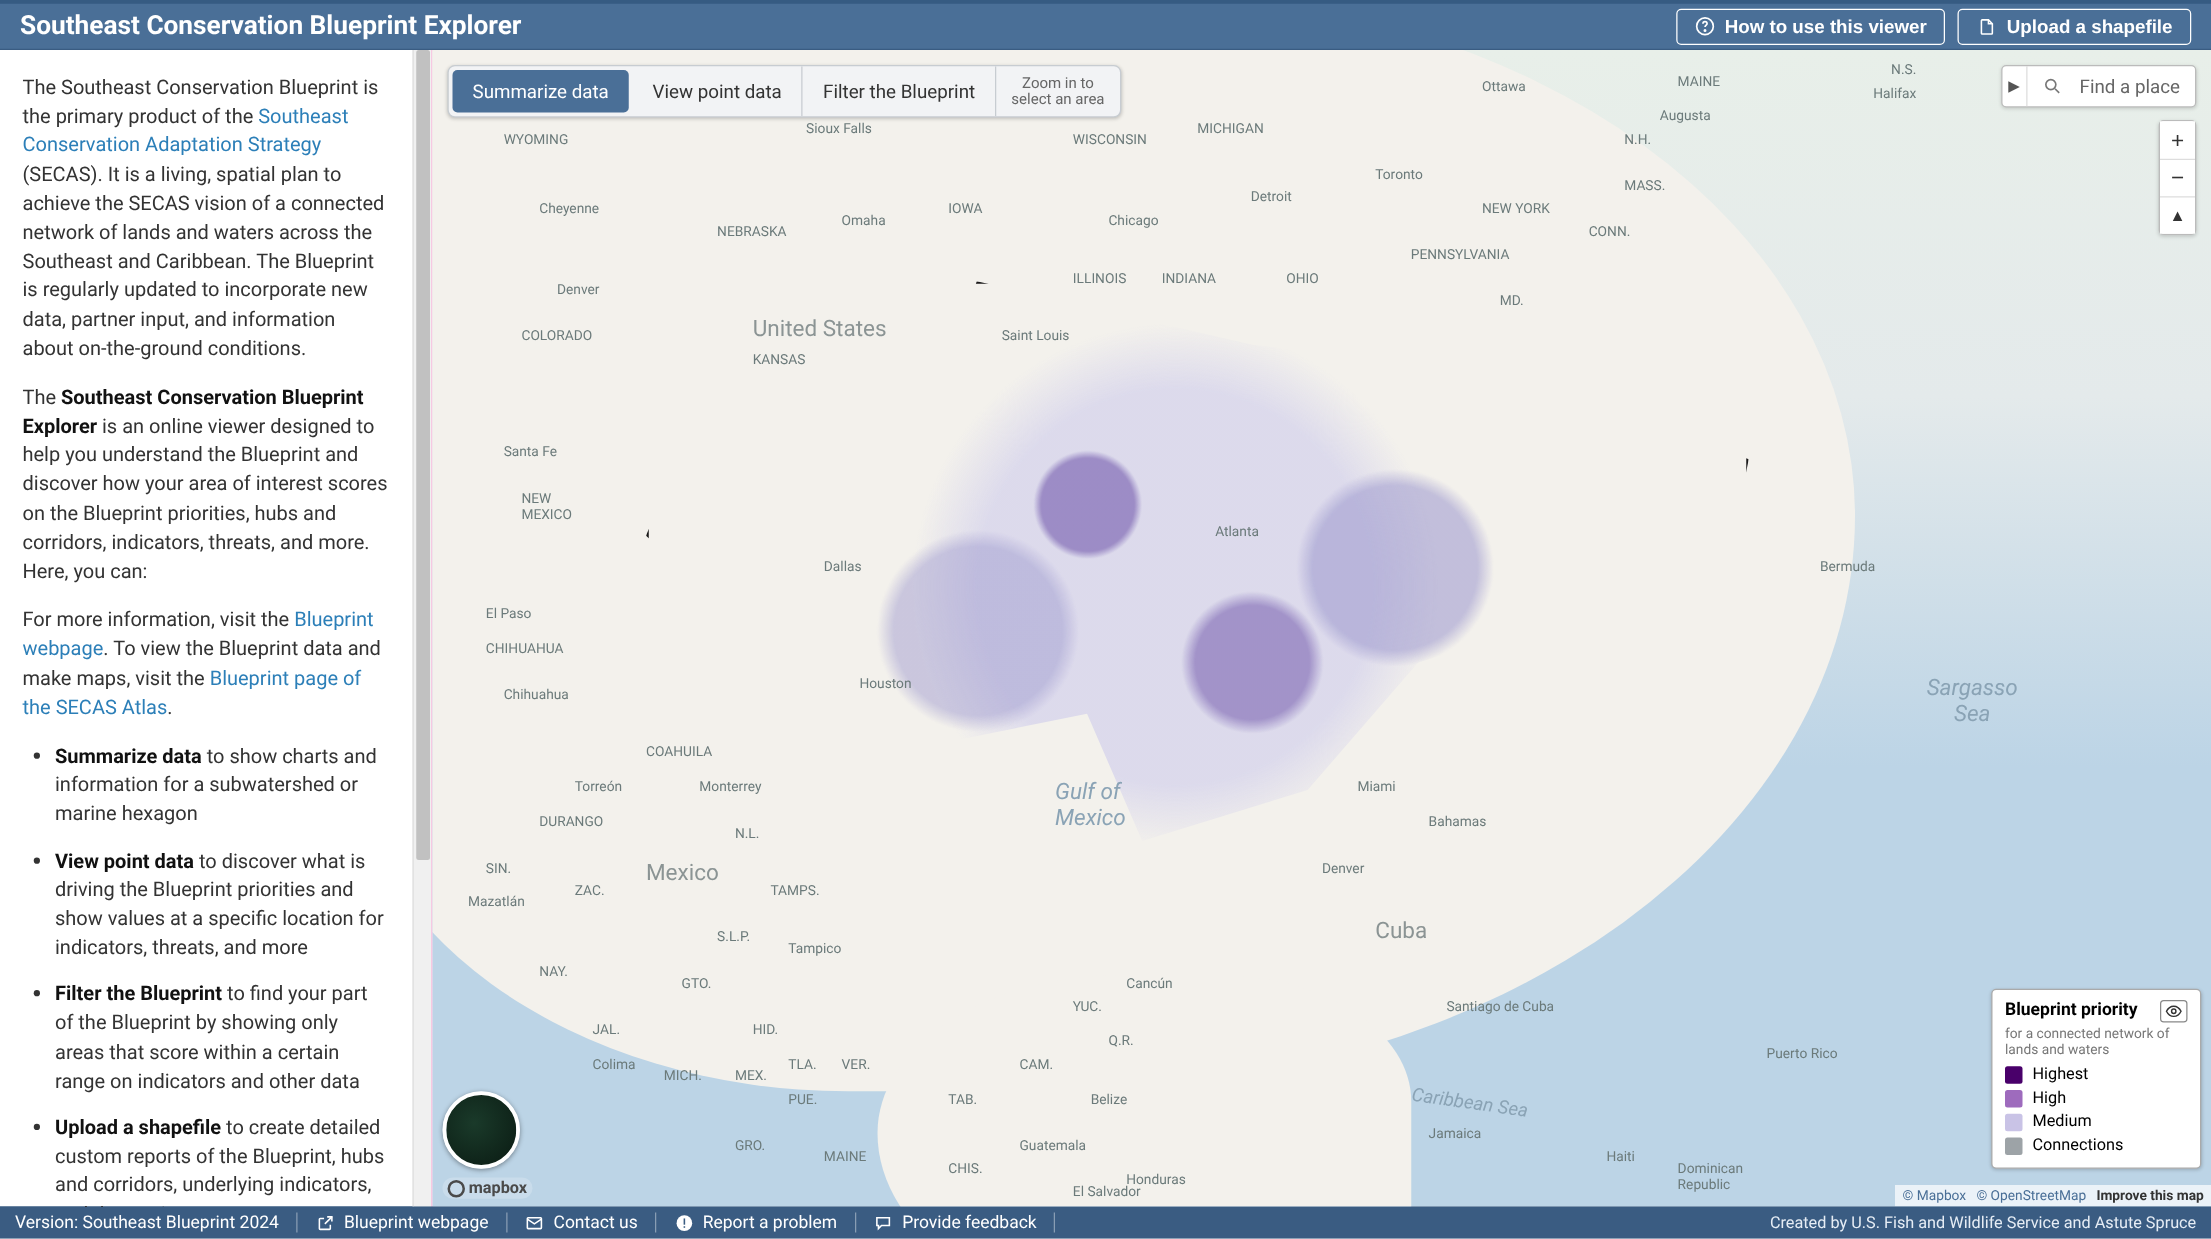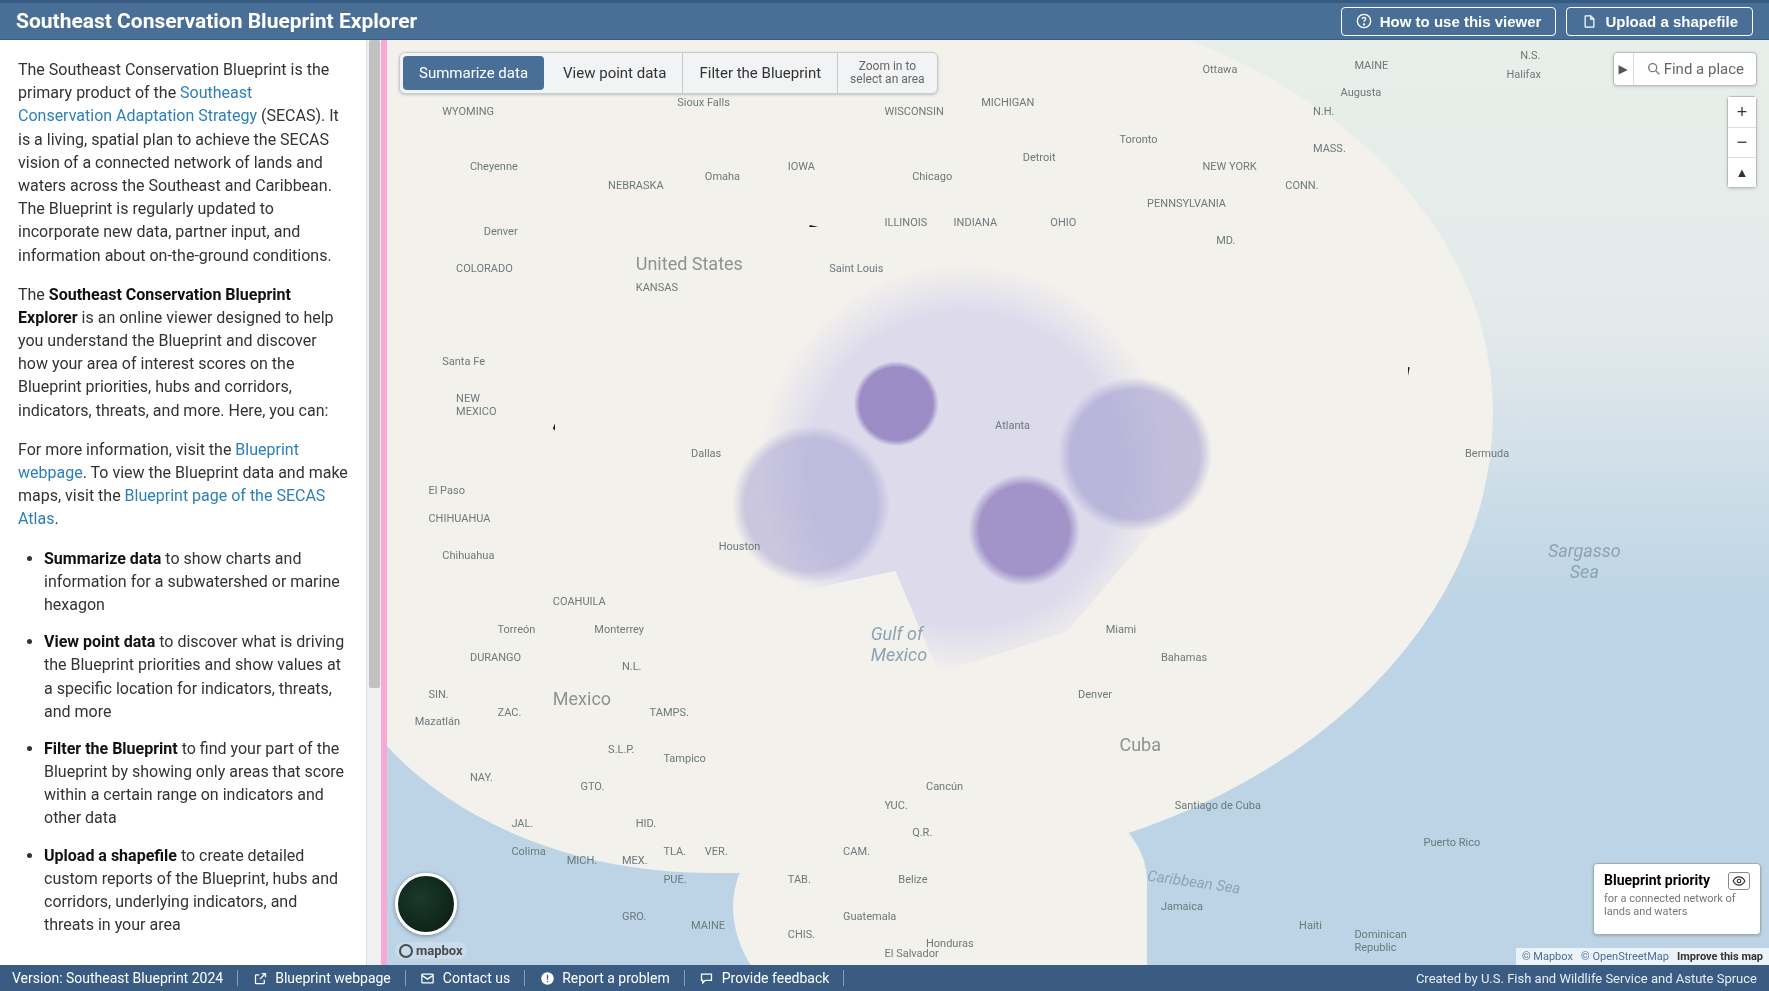--- a/index.html
+++ b/index.html
@@ -9,21 +9,21 @@
 
 
 .header{height:40px;background:#4a6f97;border-top:3px solid #365b82;color:#fff;display:flex;align-items:center;padding:0 16px;flex-shrink:0;border-bottom:1px solid #3a5c82;}
 .header .title{font-size:21px;font-weight:700;flex:1;}
 .header .hbtn{display:inline-flex;align-items:center;gap:8px;border:1px solid #fff;border-radius:4px;padding:5px 14px;margin-left:10px;color:#fff;font-size:15px;font-weight:700;cursor:pointer;background:transparent;}
 
 
 .body{flex:1;display:flex;min-height:0;}
 
 
-.sidebar{width:387px;flex-shrink:0;display:flex;position:relative;border-right:6px solid #f9a8d4;}
+.sidebar{width:346px;flex-shrink:0;display:flex;position:relative;border-right:1px solid #f9a8d4;}
 .sidebar-content{flex:1;overflow-y:auto;padding:18px 18px 40px 18px;font-size:16px;line-height:1.45;color:#333;}
 .sidebar-content p{margin-bottom:16px;}
 .sidebar-content ul{list-style:disc;padding-left:26px;margin-bottom:16px;}
 .sidebar-content li{margin-bottom:14px;}
 .sidebar-content b{font-weight:700;color:#111;}
 
 
 .sidebar-scroll{width:15px;background:#f0f0f0;border-left:1px solid #ddd;position:relative;}
 .sidebar-thumb{position:absolute;top:0;left:2px;width:11px;height:70%;background:#c1c1c1;border-radius:2px;}
 
@@ -55,21 +55,21 @@
 
 .map-toolbar{position:absolute;top:12px;left:12px;display:flex;align-items:stretch;background:#f2f3f5;border:1px solid #c7ccd1;border-radius:6px;overflow:hidden;box-shadow:0 1px 3px rgba(0,0,0,.2);}
 .map-toolbar .seg{padding:8px 16px;font-size:15px;color:#333;cursor:pointer;border-right:1px solid #c7ccd1;display:flex;align-items:center;}
 .map-toolbar .seg:last-child{border-right:none;}
 .map-toolbar .seg.active{background:#4a6f97;color:#fff;border-radius:4px;margin:3px;border:none;font-weight:400;}
 .map-toolbar .seg.hint{flex-direction:column;font-size:12px;line-height:1.1;color:#666;padding:4px 12px;justify-content:center;text-align:left;cursor:default;}
 
 
 .find-place{position:absolute;top:12px;right:12px;display:flex;align-items:center;background:#fff;border:1px solid #bbb;border-radius:4px;height:34px;box-shadow:0 1px 3px rgba(0,0,0,.15);}
 .find-place .slide{width:20px;display:flex;align-items:center;justify-content:center;border-right:1px solid #ddd;height:100%;cursor:pointer;color:#555;font-size:12px;}
-.find-place .search{display:flex;align-items:center;gap:2px;padding:0 12px;color:#666;font-size:15px;cursor:text;}
+.find-place .search{display:flex;align-items:center;gap:14px;padding:0 12px;color:#666;font-size:15px;cursor:text;}
 
 
 .map-ctrls{position:absolute;top:56px;right:12px;width:30px;background:#fff;border:1px solid #bbb;border-radius:4px;box-shadow:0 1px 3px rgba(0,0,0,.15);display:flex;flex-direction:column;}
 .map-ctrls button{height:30px;border:none;background:#fff;font-size:18px;cursor:pointer;color:#333;}
 .map-ctrls button+button{border-top:1px solid #ddd;}
 
 
 .legend{position:absolute;bottom:30px;right:8px;width:168px;background:#fff;border:1px solid #aaa;border-radius:4px;padding:8px 10px 10px;font-size:13px;box-shadow:0 1px 3px rgba(0,0,0,.2);}
 .legend .lh{display:flex;justify-content:space-between;align-items:flex-start;}
 .legend .lh b{font-size:14px;}
@@ -282,20 +282,38 @@
         <div class="lh">
           <b>Blueprint priority</b>
           <div class="eye">
             <svg viewBox="0 0 24 24" width="14" height="14" fill="none" stroke="#333" stroke-width="2">
                 <path d="M2 12s3.5-7 10-7 10 7 10 7-3.5 7-10 7S2 12 2 12z"></path>
                 <circle cx="12" cy="12" r="3"></circle>
               </svg>
           </div>
         </div>
         <div class="sub">for a connected network of lands and waters</div>
+        <div id="legend-items">
+            <div class="row">
+              <span class="sw" style="background:#49006a"></span>
+              <span>Highest</span>
+            </div>
+            <div class="row">
+              <span class="sw" style="background:#9e6bbd"></span>
+              <span>High</span>
+            </div>
+            <div class="row">
+              <span class="sw" style="background:#c9c3e6"></span>
+              <span>Medium</span>
+            </div>
+            <div class="row">
+              <span class="sw" style="background:#9da3a7"></span>
+              <span>Connections</span>
+            </div>
+          </div>
       </div>
 
       <div class="basemap-toggle"></div>
       <div class="mapbox-logo">
           <span class="ring"></span>
           <span>mapbox</span>
         </div>
 
       <div class="attrib">
         <a>© Mapbox</a> &nbsp;

